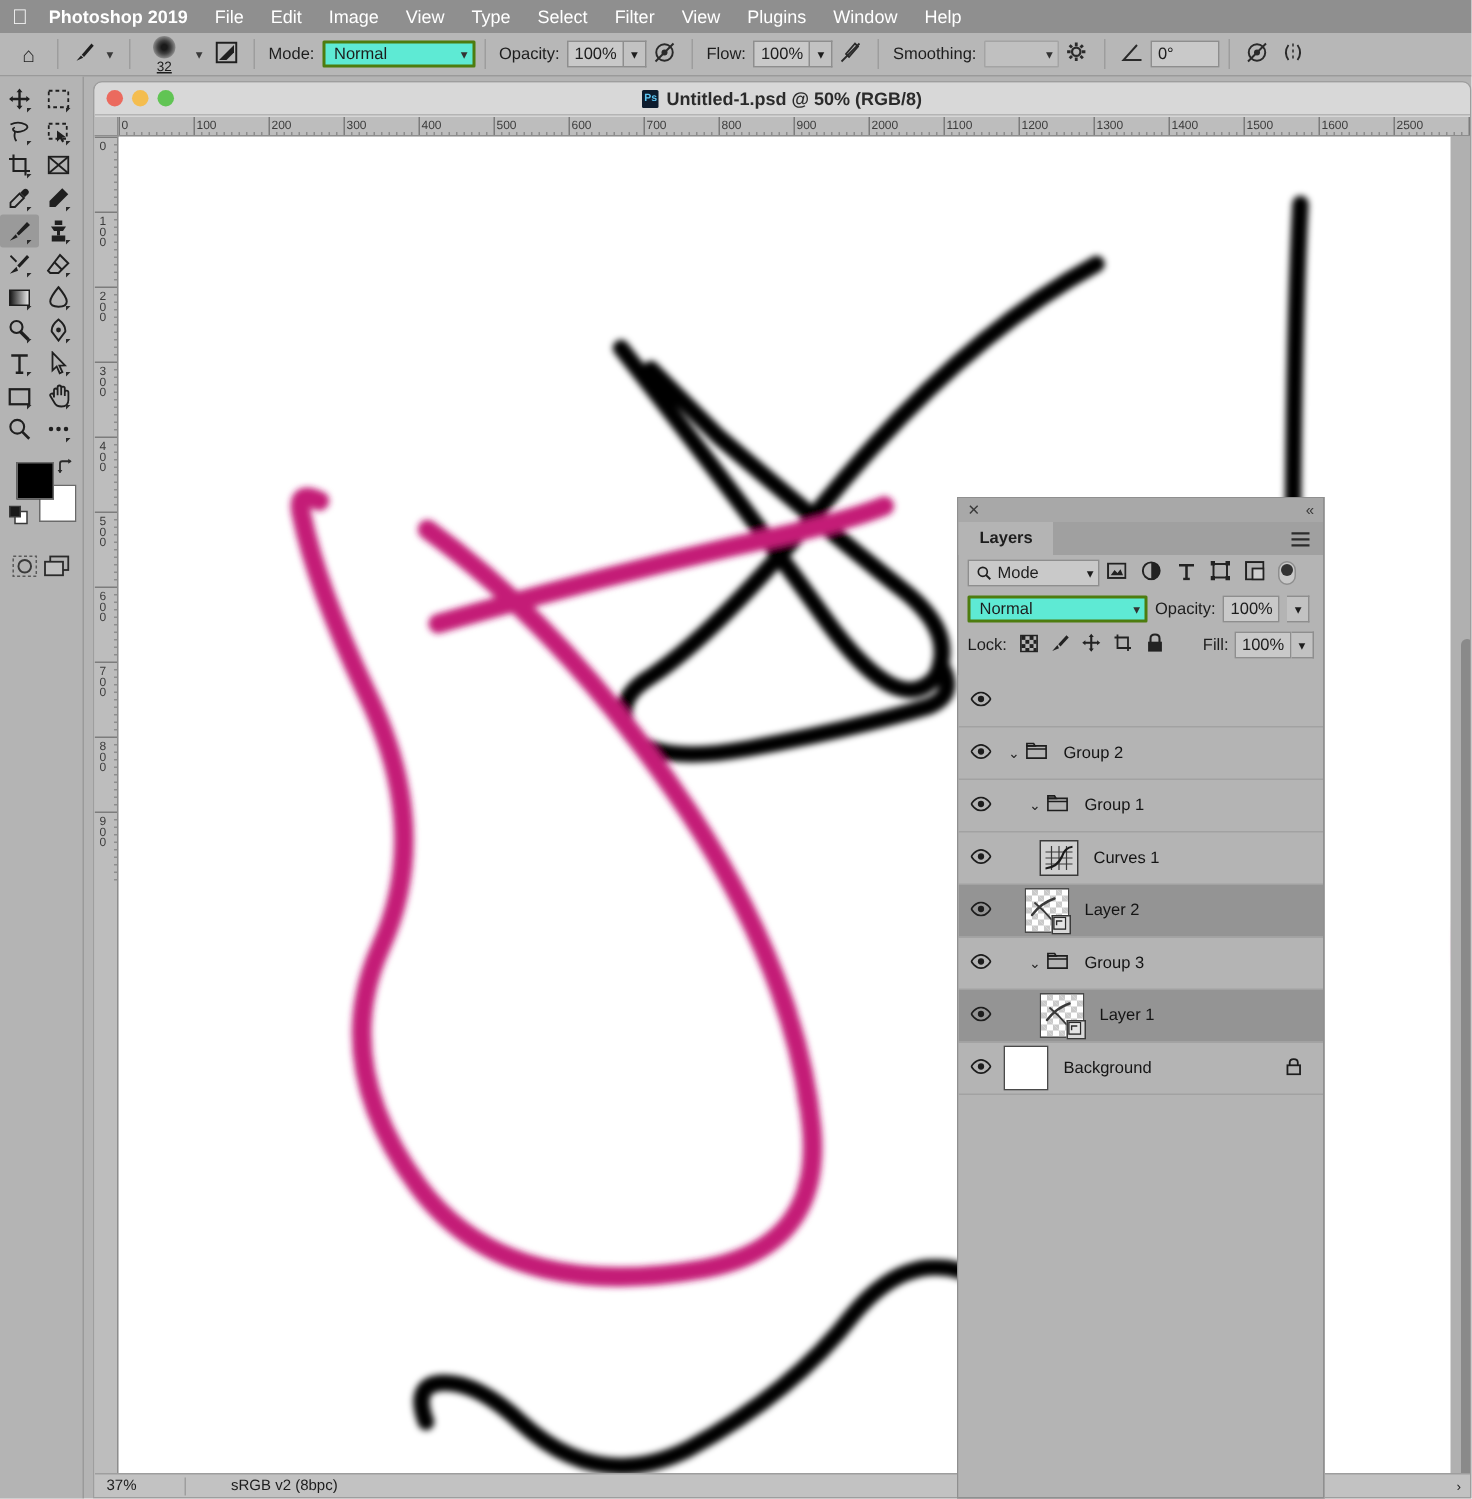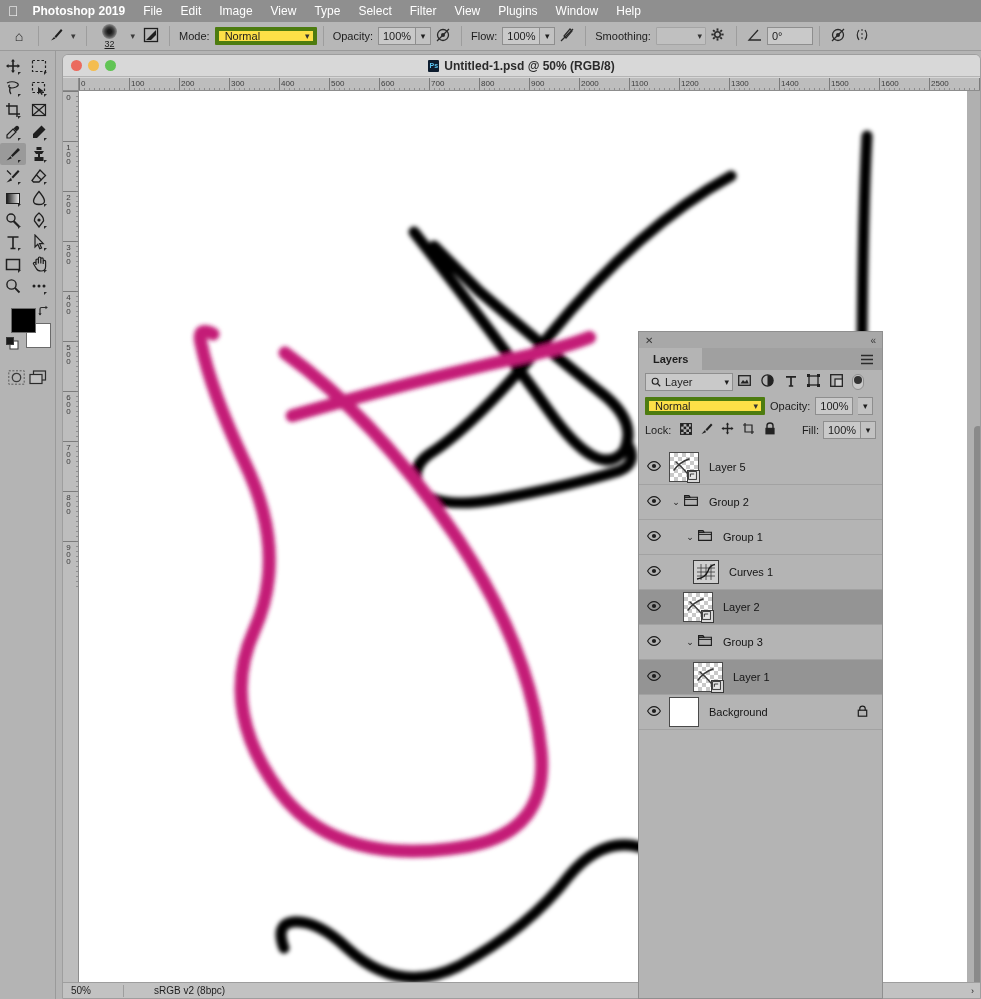--- a/index.html
+++ b/index.html
@@ -35,21 +35,21 @@
   .caret { font-size:9px; color:#3a3a3a; padding:0 4px; }
   .brushprev { width:34px; text-align:center; position:relative;text-decoration:underline; }
   .brushprev .dot {
     width:15px; height:15px; margin:0 auto;
     border-radius:50%;
     background: radial-gradient(circle, #1a1a1a 18%, rgba(26,26,26,0.75) 42%, rgba(26,26,26,0.15) 78%, rgba(26,26,26,0) 100%);
   }
   .brushprev .num { font-size:9px; text-align:center; line-height:9px; margin-top:1px; }
   .ob-label { font-size:11px; margin:0 5px 0 3px; color:#1d1d1d; }
   .combo {
-    background:#fde047; border:4px solid #4d7c0f; height:18px;
+    background:#5eead4; border:2px solid #4d7c0f; height:18px;
     display:flex; align-items:center; justify-content:space-between;
     padding:0 3px 0 6px; font-size:11px; border-radius:1px;
   }
   .combo .cv { overflow:hidden; white-space:nowrap; }
   .combo .cc { font-size:9px; margin-left:4px; color:#333; }
   .numfield {
     background:#c9c9c9; border:1px solid #8e8e8e; height:18px; width:38px;
     display:flex; align-items:center; padding-left:4px; font-size:11px;
   }
   .stepper {
@@ -896,21 +896,21 @@
 
             <path d="M866 430 Q800 540 866 650" stroke="#c41e77" stroke-width="14" transform="translate(66,0)"></path>
           </g>
         </svg>
       </div>
       <div class="vscroll"></div>
       <div class="hscroll"></div>
     </div>
 
     <div class="statusbar">
-      <div class="st-zoom">50%</div>
+      <div class="st-zoom">37%</div>
       <div class="st-sep"></div>
       <div class="st-info">sRGB v2 (8bpc)</div>
       <div class="st-arrow">›</div>
     </div>
   </div>
 
   <div class="panel">
 
     <div class="panel-top">
       <span>✕</span>
@@ -929,21 +929,21 @@
           </svg>
       </div>
     </div>
 
     <div class="filterrow">
       <div class="kindbox">
         <svg width="10" height="10" viewBox="0 0 10 10">
             <circle cx="4.2" cy="4.2" r="3" fill="none" stroke="#1f1f1f" stroke-width="1.1"></circle>
             <line x1="6.4" y1="6.4" x2="9.2" y2="9.2" stroke="#1f1f1f" stroke-width="1.3"></line>
           </svg>
-        <span>Layer</span>
+        <span>Mode</span>
         <span class="kc">▾</span>
       </div>
       <div class="ficon">
         <svg width="13" height="11" viewBox="0 0 13 11">
             <rect x="0.7" y="0.7" width="11.6" height="9.6" fill="none" stroke="#222" stroke-width="1.3"></rect>
             <path d="M2.5 8.5 L5 5 L7 7 L9 4.5 L10.7 8.5 Z" fill="#222"></path>
           </svg>
       </div>
       <div class="ficon">
         <svg width="13" height="13" viewBox="0 0 13 13">
@@ -1034,35 +1034,20 @@
         </div>
       <div class="stepper">▾</div>
     </div>
 
     <div class="layerlist" id="layerlist">
         <div class="layerrow">
           <div class="eye"><svg width="14" height="10" viewBox="0 0 14 10">
               <path d="M7 0.6 C11 0.6 13.4 5 13.4 5 C13.4 5 11 9.4 7 9.4 C3 9.4 0.6 5 0.6 5 C0.6 5 3 0.6 7 0.6 Z" fill="none" stroke="#1d1d1d" stroke-width="1.1"></path>
               <circle cx="7" cy="5" r="2.1" fill="#1d1d1d"></circle>
             </svg></div>
-          <div class="lcol">
-            <div class="thumb checker">
-              <svg width="27" height="27" viewBox="0 0 27 27">
-                <path d="M4 17 Q10 9 19 6" stroke="#3a3a3a" stroke-width="1.6" fill="none" stroke-linecap="round"></path>
-                <path d="M6 9 Q12 14 17 20" stroke="#3a3a3a" stroke-width="1.3" fill="none" stroke-linecap="round"></path>
-              </svg>
-              <span class="thumblink">
-                <svg width="9" height="9" viewBox="0 0 9 9">
-                  <rect x="0.6" y="0.6" width="7.8" height="7.8" fill="#e4e4e4" stroke="#2a2a2a" stroke-width="0.9"></rect>
-                  <path d="M2.4 5.8 L2.4 3 L6.2 3" fill="none" stroke="#2a2a2a" stroke-width="0.9"></path>
-                </svg>
-              </span>
-            </div>
-            <span class="lname">Layer 5</span>
-          </div>
         </div>
         <div class="layerrow">
           <div class="eye"><svg width="14" height="10" viewBox="0 0 14 10">
               <path d="M7 0.6 C11 0.6 13.4 5 13.4 5 C13.4 5 11 9.4 7 9.4 C3 9.4 0.6 5 0.6 5 C0.6 5 3 0.6 7 0.6 Z" fill="none" stroke="#1d1d1d" stroke-width="1.1"></path>
               <circle cx="7" cy="5" r="2.1" fill="#1d1d1d"></circle>
             </svg></div>
           <div class="lcol">
             <span class="grpcaret">⌄</span>
             <span class="folder"><svg width="14" height="11" viewBox="0 0 14 11">
                 <path d="M0.6 2.2 L0.6 10.4 L13.4 10.4 L13.4 2.2 Z" fill="none" stroke="#1d1d1d" stroke-width="1.1"></path>

